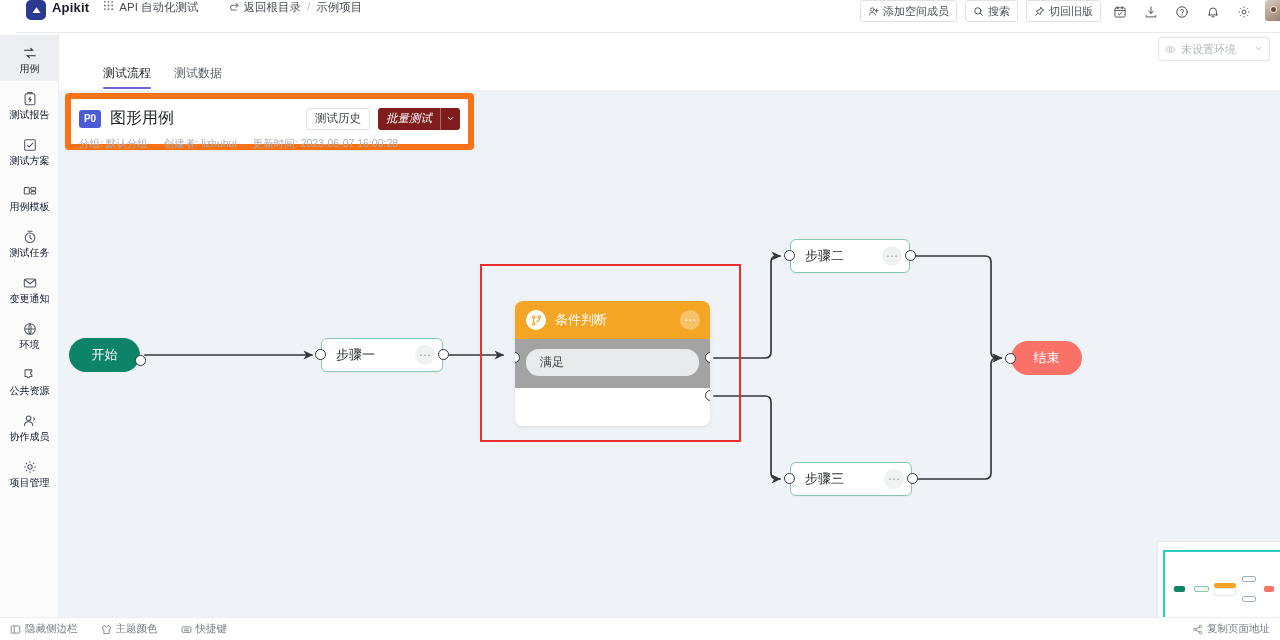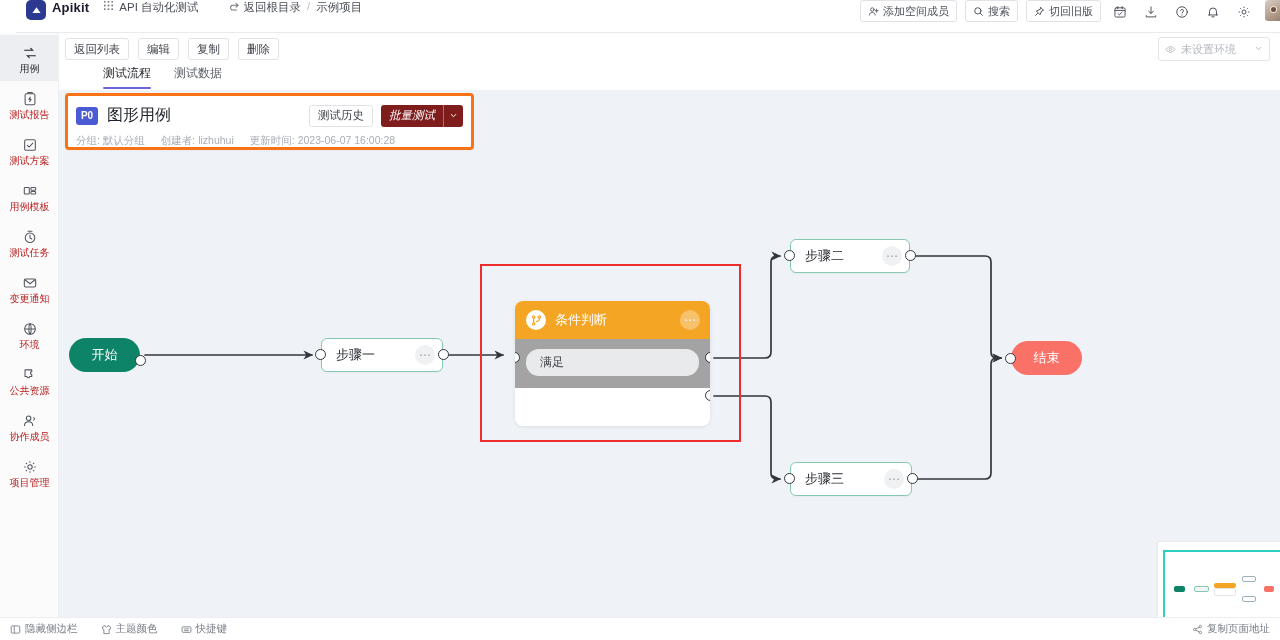--- a/index.html
+++ b/index.html
@@ -52,21 +52,21 @@
   }
 
   
   .rail {
     position: absolute; top: 33px; left: 0; width: 59px; height: 584px;
     background: #fbfbfc; border-right: 1px solid #ebedf0;
     padding-top: 2px;
   }
   .rail-item {
     width: 59px; height: 46px; display: flex; flex-direction: column;
-    align-items: center; justify-content: center; color: #b91c1c;
+    align-items: center; justify-content: center; color: #0f172a;
     padding-top: 2px;
   }
   .rail-item.active { background: #eceef1; color: #21242a; }
   .rail-item .r-ico { height: 17px; display: flex; align-items: center; justify-content: center; }
   .rail-item .r-lb { font-size: 10px; margin-top: 3px; line-height: 1; }
 
   
   .content { position: absolute; top: 33px; left: 59px; width: 1221px; height: 584px; background: #fff; }
   .toolbar { position: absolute; top: 0; left: 0; width: 1221px; height: 32px; display: flex; align-items: center; padding-left: 6px; }
   .tb-btn {
@@ -86,21 +86,21 @@
   .tabs { position: absolute; top: 32px; left: 0; width: 1221px; height: 25px; display: flex; align-items: flex-start; padding-left: 6px; margin-left: 38px; }
   .tab { font-size: 12px; color: #5b6068; margin-right: 23px; position: relative; padding-bottom: 7px; }
   .tab.active { color: #24272c; }
   .tab.active:after {
     content: ""; position: absolute; left: 0; right: 0; bottom: 0; height: 2px; background: #6c63d6; border-radius: 2px;
   }
 
   
   .case-card {
     position: absolute; top: 60px; left: 6px; width: 409px; height: 57px;
-    background: #fff; border: 3px solid #f97316; border-radius: 4px;
+    background: #fff; border: 6px solid #f97316; border-radius: 4px;
     box-shadow: 0 1px 2px rgba(0,0,0,.03);
   }
   .cc-row1 { display: flex; align-items: center; padding: 7px 8px 0 8px; height: 32px; }
   .p-badge {
     width: 22px; height: 18px; border-radius: 3px; background: #4a5bd4; color: #fff;
     font-size: 10px; font-weight: bold; display: flex; align-items: center; justify-content: center; flex: none;
   }
   .cc-title { font-size: 16px; color: #1f2228; margin-left: 9px; font-weight: 500; }
   .cc-r1-spacer { flex: 1; }
   .hist-btn {
@@ -514,26 +514,20 @@
         <div class="mm-n" style="left:56px; top:46px; width:22px; height:8px; background:#ffffff; border:1px solid #e4e6ea;"></div>
         <div class="mm-n" style="left:84px; top:34px; width:14px; height:6px; background:#fff; border:1px solid #9fb0bd;"></div>
         <div class="mm-n" style="left:84px; top:54px; width:14px; height:6px; background:#fff; border:1px solid #9fb0bd;"></div>
         <div class="mm-n" style="left:106px; top:44px; width:10px; height:6px; background:#fa7168;"></div>
       </div>
 
     </div>
 
     <div style="position:absolute;top:0;left:0;width:1221px;height:57px;background:#ffffff;"></div>
 
-    <div class="toolbar">
-      <div class="tb-btn">返回列表</div>
-      <div class="tb-btn">编辑</div>
-      <div class="tb-btn">复制</div>
-      <div class="tb-btn">删除</div>
-    </div>
 
     <div class="env-select">
       <span class="ev-ico">
         <svg width="11" height="11" viewBox="0 0 14 14" fill="none" stroke="#b3b7bd" stroke-width="1.1">
           <path d="M1.2 7S3.4 3.4 7 3.4 12.8 7 12.8 7 10.6 10.6 7 10.6 1.2 7 1.2 7Z"></path>
             <circle cx="7" cy="7" r="1.7"></circle>
         </svg>
       </span>
       <span>未设置环境</span>
       <span class="ev-chev">

